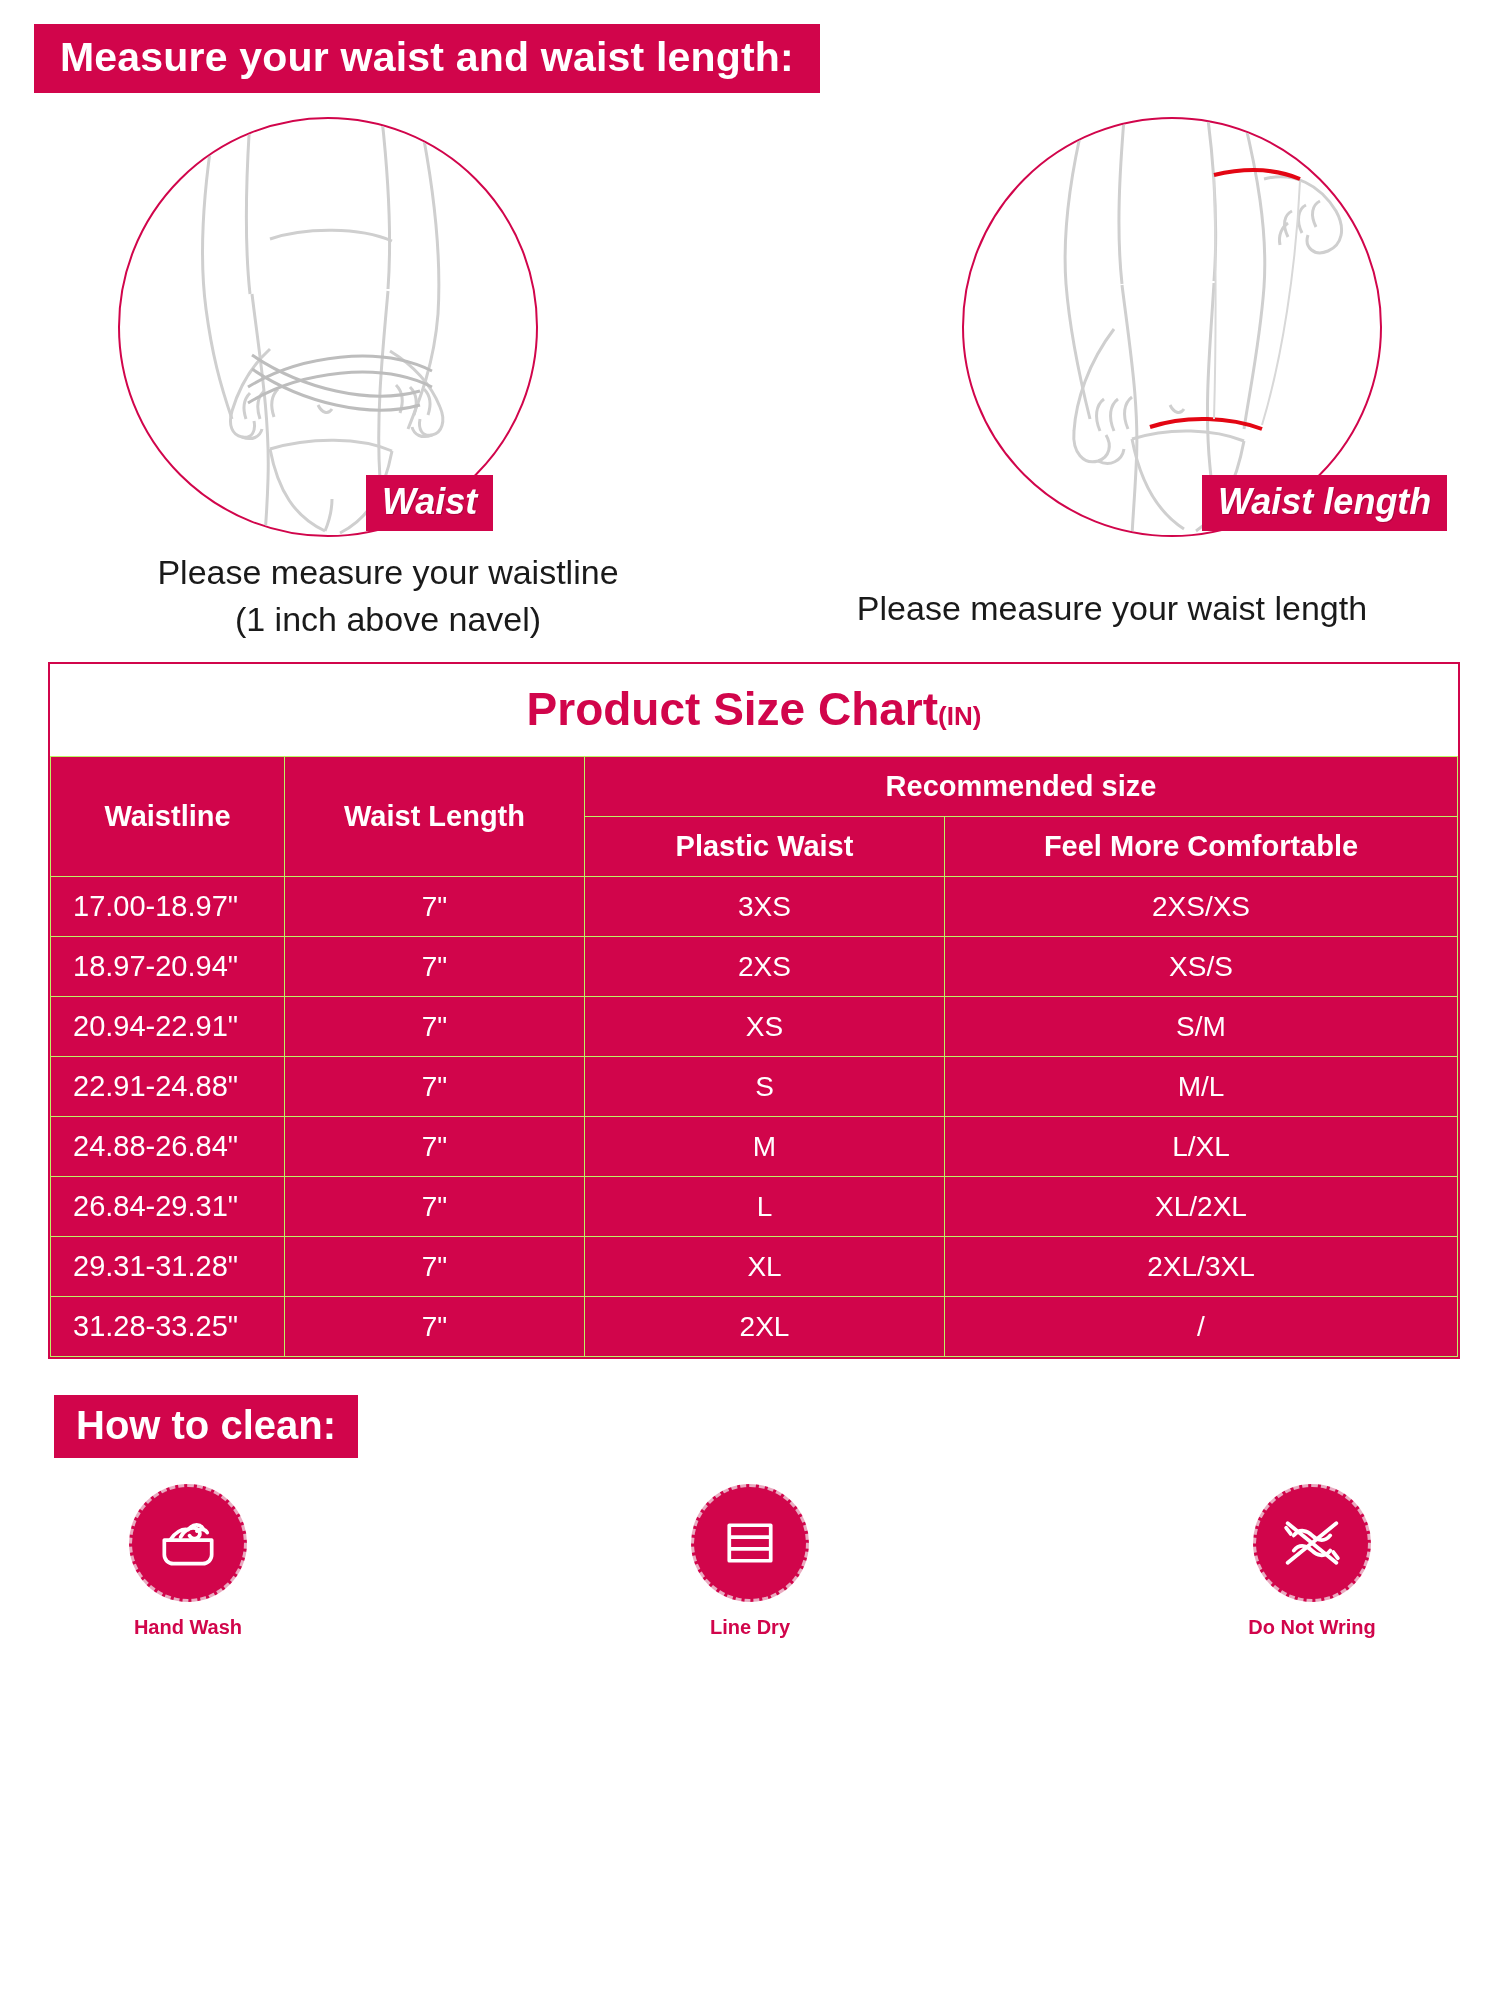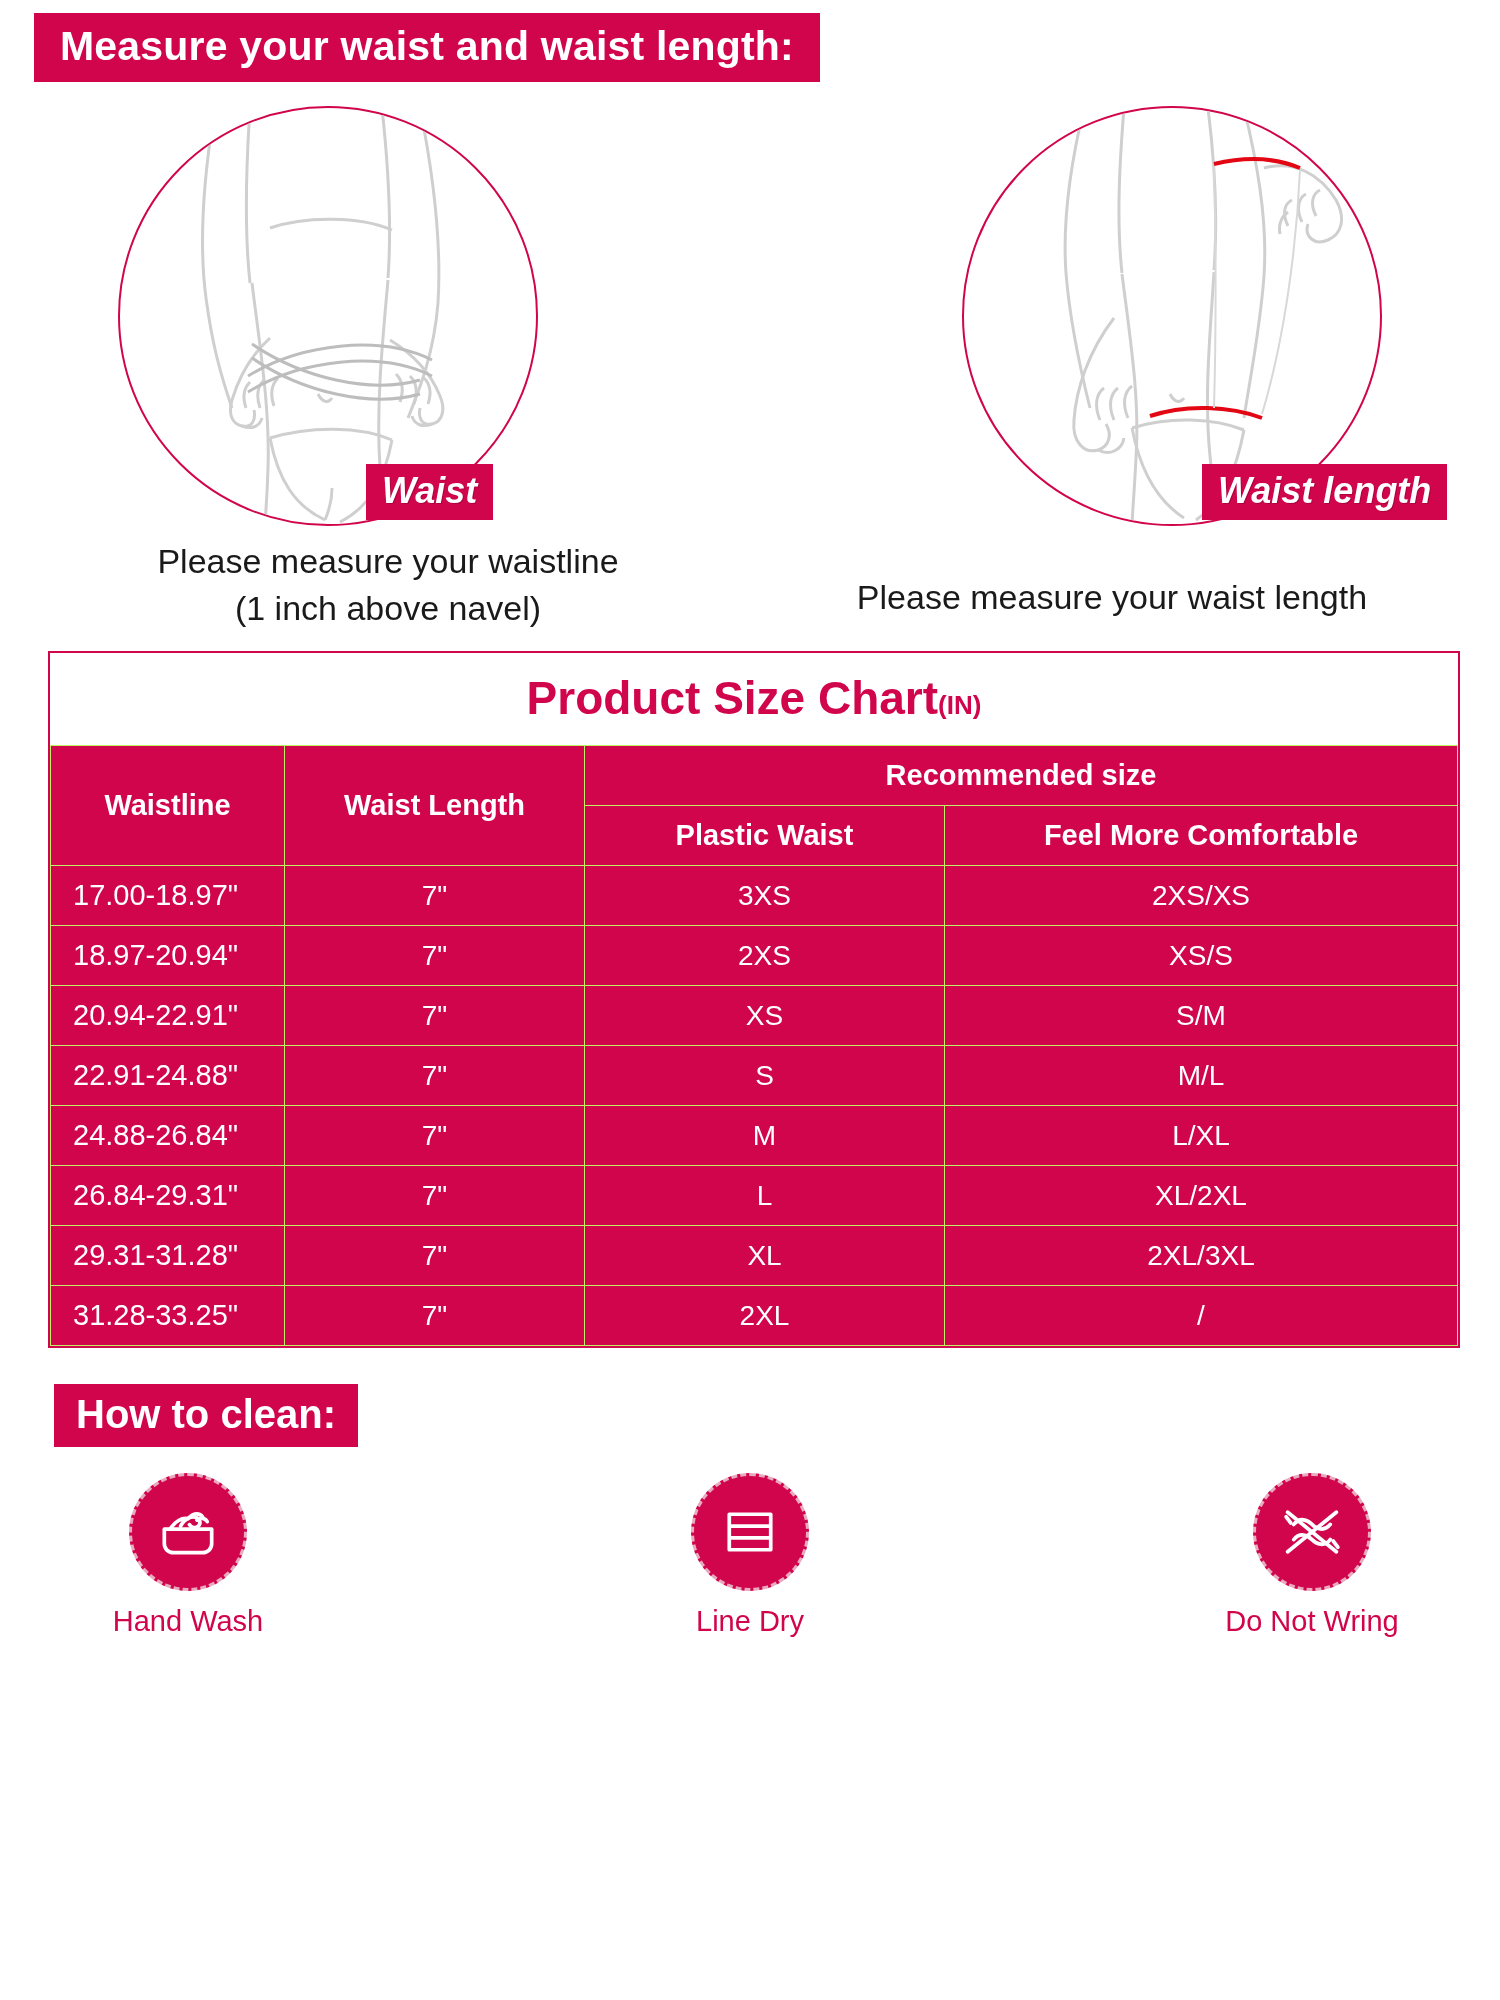--- a/index.html
+++ b/index.html
@@ -19,21 +19,21 @@
 
   
   .banner {
     display: inline-block;
     background: #d1054b;
     color: #ffffff;
     font-size: 41px;
     font-weight: bold;
     padding: 10px 26px 12px 26px;
     letter-spacing: .2px;
-    margin-top: 13px;
+    margin-top: 24px;
     margin-left: 6px;
   }
 
   .figures {
     position: relative;
     display: flex;
     justify-content: space-between;
     margin-top: 14px;
     padding: 0 20px;
   }
@@ -146,22 +146,22 @@
     background: #d1054b;
     border: 3px dashed #e9aac0;
     display: flex;
     align-items: center;
     justify-content: center;
   }
   .icon-circle svg { display: block; }
   .icon-label {
     margin-top: 14px;
     color: #d1054b;
-    font-weight: normal;
-    font-size: 29px;
+    font-weight: bold;
+    font-size: 20px;
   }
 </style>
 </head>
 <body>
 
 <div class="page">
 
   
   <div class="banner">Measure your waist and waist length:</div>
 

